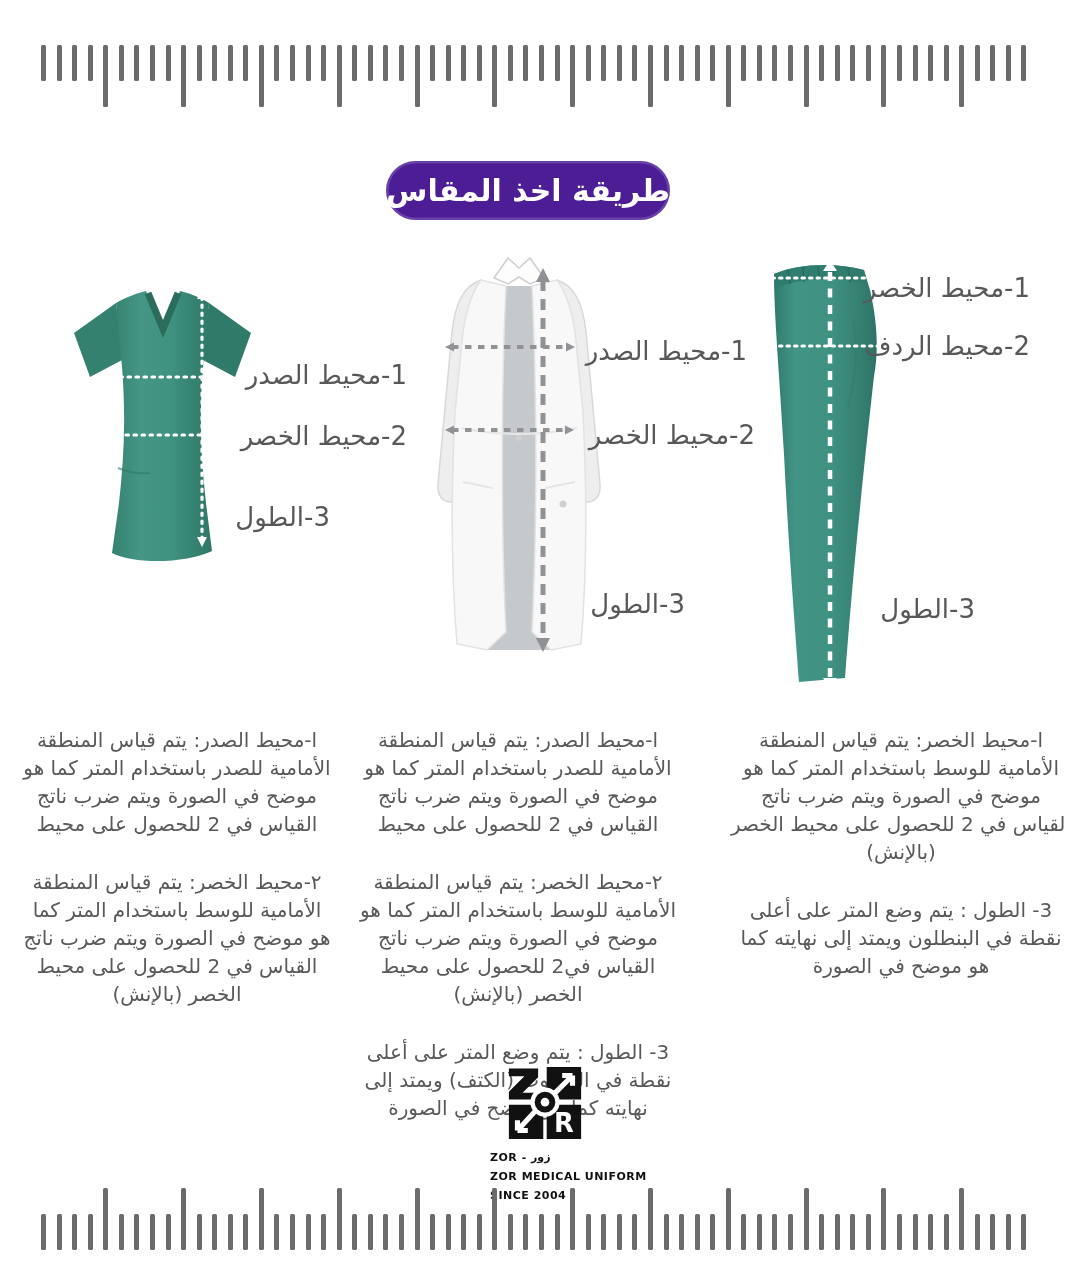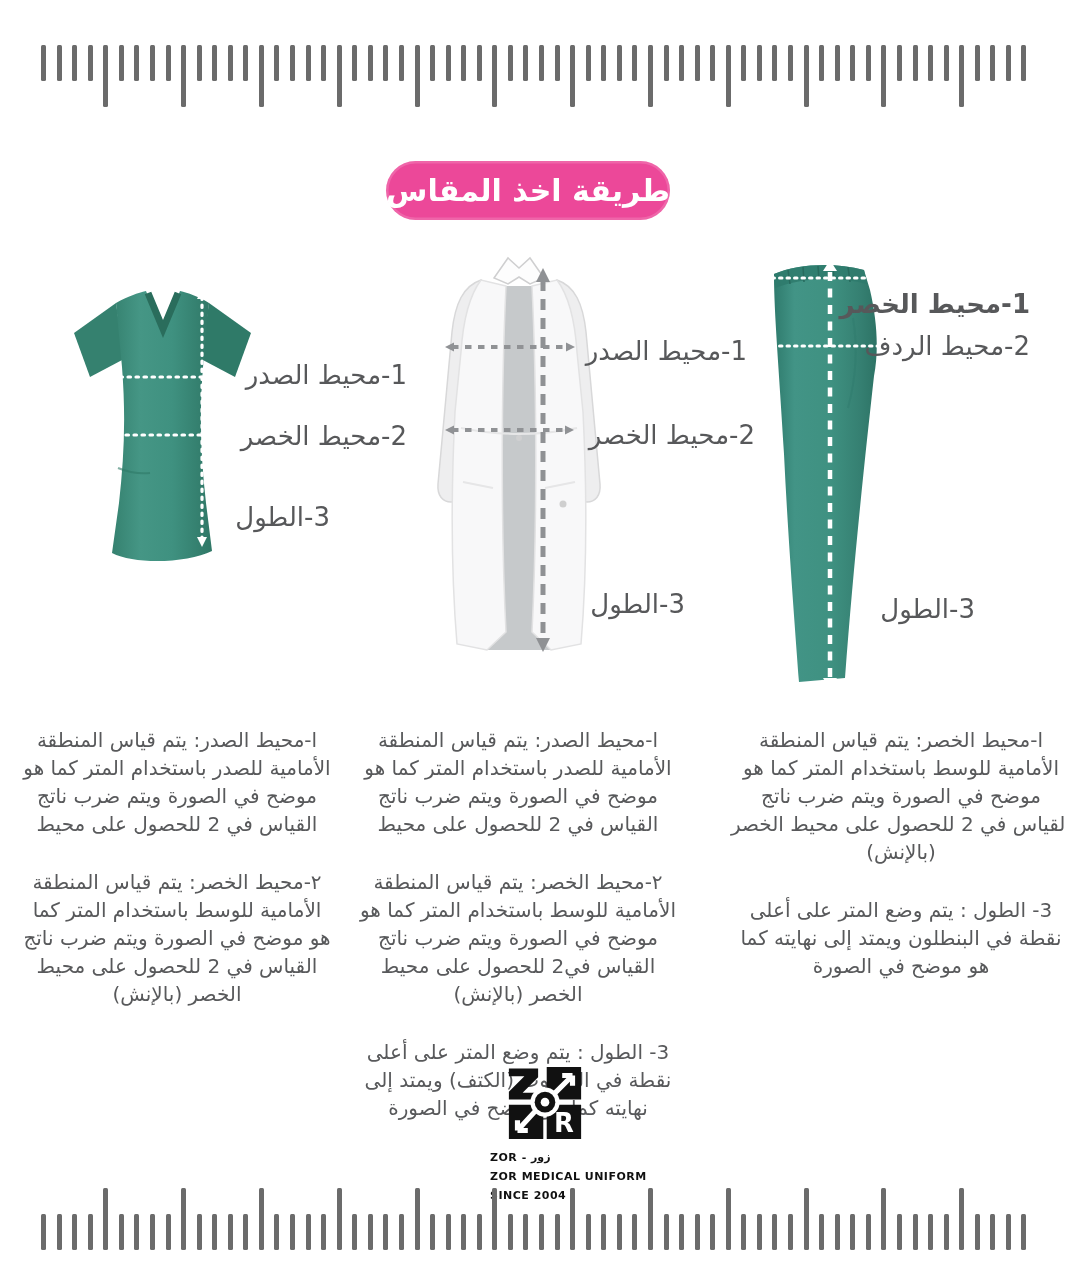--- a/index.html
+++ b/index.html
@@ -8,21 +8,21 @@
 
   
   .ruler{position:absolute;left:41px;width:986px;display:flex;justify-content:space-between;}
   .ruler-top{top:45px;height:62px;align-items:flex-start;}
   .ruler-bottom{top:1188px;height:62px;align-items:flex-end;}
   .ruler .tick{width:5px;height:36px;background:#6b6b6b;border-radius:1.5px;flex:0 0 auto;}
   .ruler .tick.long{height:62px;}
 
   
   .title-pill{position:absolute;left:386px;top:161px;width:284px;height:59px;border-radius:30px;
-    background:#ec4899;display:flex;align-items:center;justify-content:center;
+    background:#4c1d95;display:flex;align-items:center;justify-content:center;
     box-shadow:inset 0 0 0 2.5px rgba(255,255,255,0.16);}
   .title-pill span{color:#ffffff;font-size:30px;font-weight:bold;direction:rtl;}
 
   
   .fig{position:absolute;}
 
   
   .mlabel{position:absolute;direction:rtl;white-space:nowrap;font-size:26px;color:#57585a;}
 
   
@@ -201,21 +201,21 @@
   </div>
 
   <div class="mlabel" style="right:660px;top:360px;">1-محيط الصدر</div>
   <div class="mlabel" style="right:660px;top:421px;">2-محيط الخصر</div>
   <div class="mlabel" style="right:737px;top:502px;">3-الطول</div>
 
   <div class="mlabel" style="right:320px;top:336px;">1-محيط الصدر</div>
   <div class="mlabel" style="right:312px;top:420px;">2-محيط الخصر</div>
   <div class="mlabel" style="right:382px;top:589px;">3-الطول</div>
 
-  <div class="mlabel" style="right:37px;top:289px;font-weight:bold;">1-محيط الخصر</div>
+  <div class="mlabel" style="right:37px;top:273px;">1-محيط الخصر</div>
   <div class="mlabel" style="right:37px;top:331px;">2-محيط الردف</div>
   <div class="mlabel" style="right:92px;top:594px;">3-الطول</div>
 
   <div class="col col-left">
     <p>ا-محيط الصدر: يتم قياس المنطقة الأمامية للصدر باستخدام المتر كما هو موضح في الصورة ويتم ضرب ناتج القياس في 2 للحصول على محيط</p>
     <p>٢-محيط الخصر: يتم قياس المنطقة الأمامية للوسط باستخدام المتر كما هو موضح في الصورة ويتم ضرب ناتج القياس في 2 للحصول على محيط الخصر (بالإنش)</p>
   </div>
   <div class="col col-mid">
     <p>ا-محيط الصدر: يتم قياس المنطقة الأمامية للصدر باستخدام المتر كما هو موضح في  الصورة ويتم ضرب ناتج القياس في 2 للحصول  على محيط</p>
     <p>٢-محيط الخصر: يتم قياس المنطقة الأمامية للوسط باستخدام المتر كما هو موضح في  الصورة ويتم ضرب ناتج القياس في2 للحصول على محيط الخصر (بالإنش)</p>

